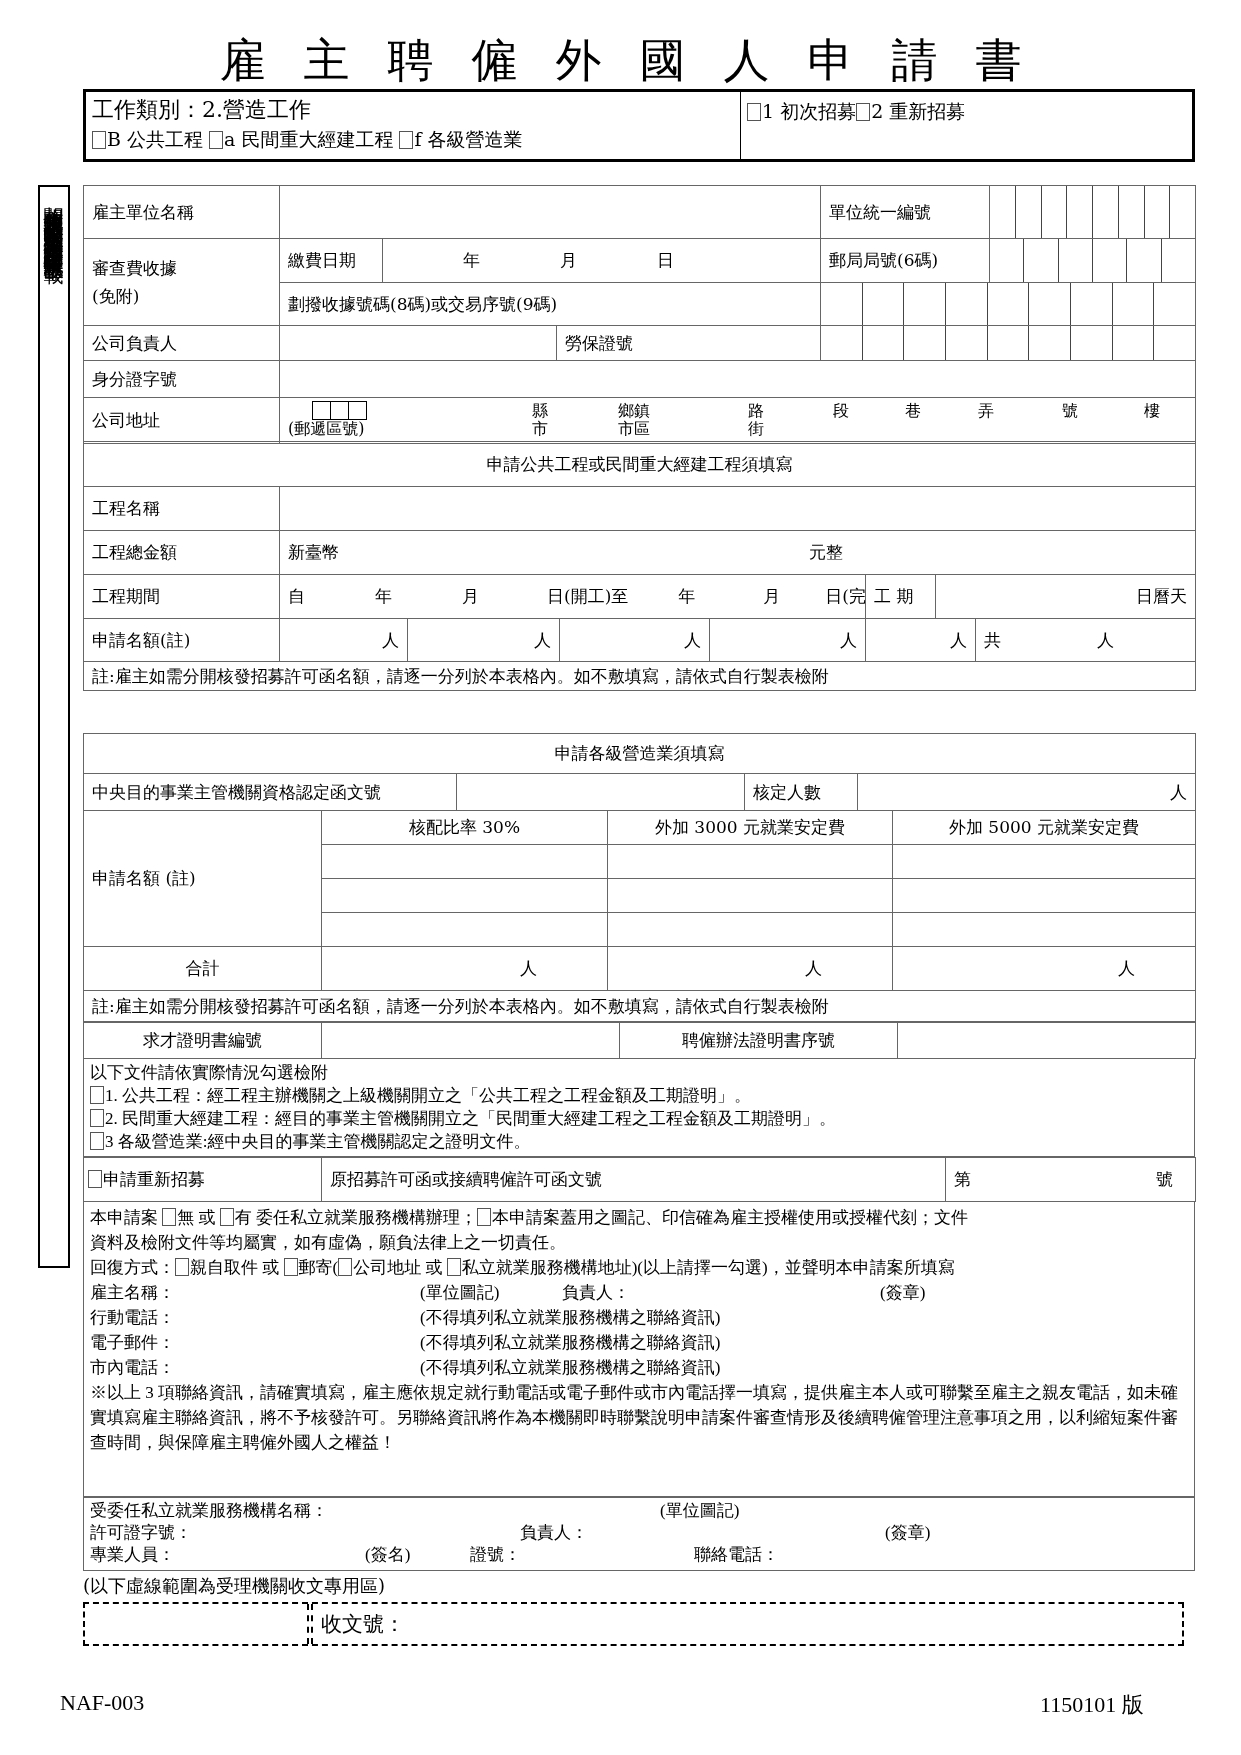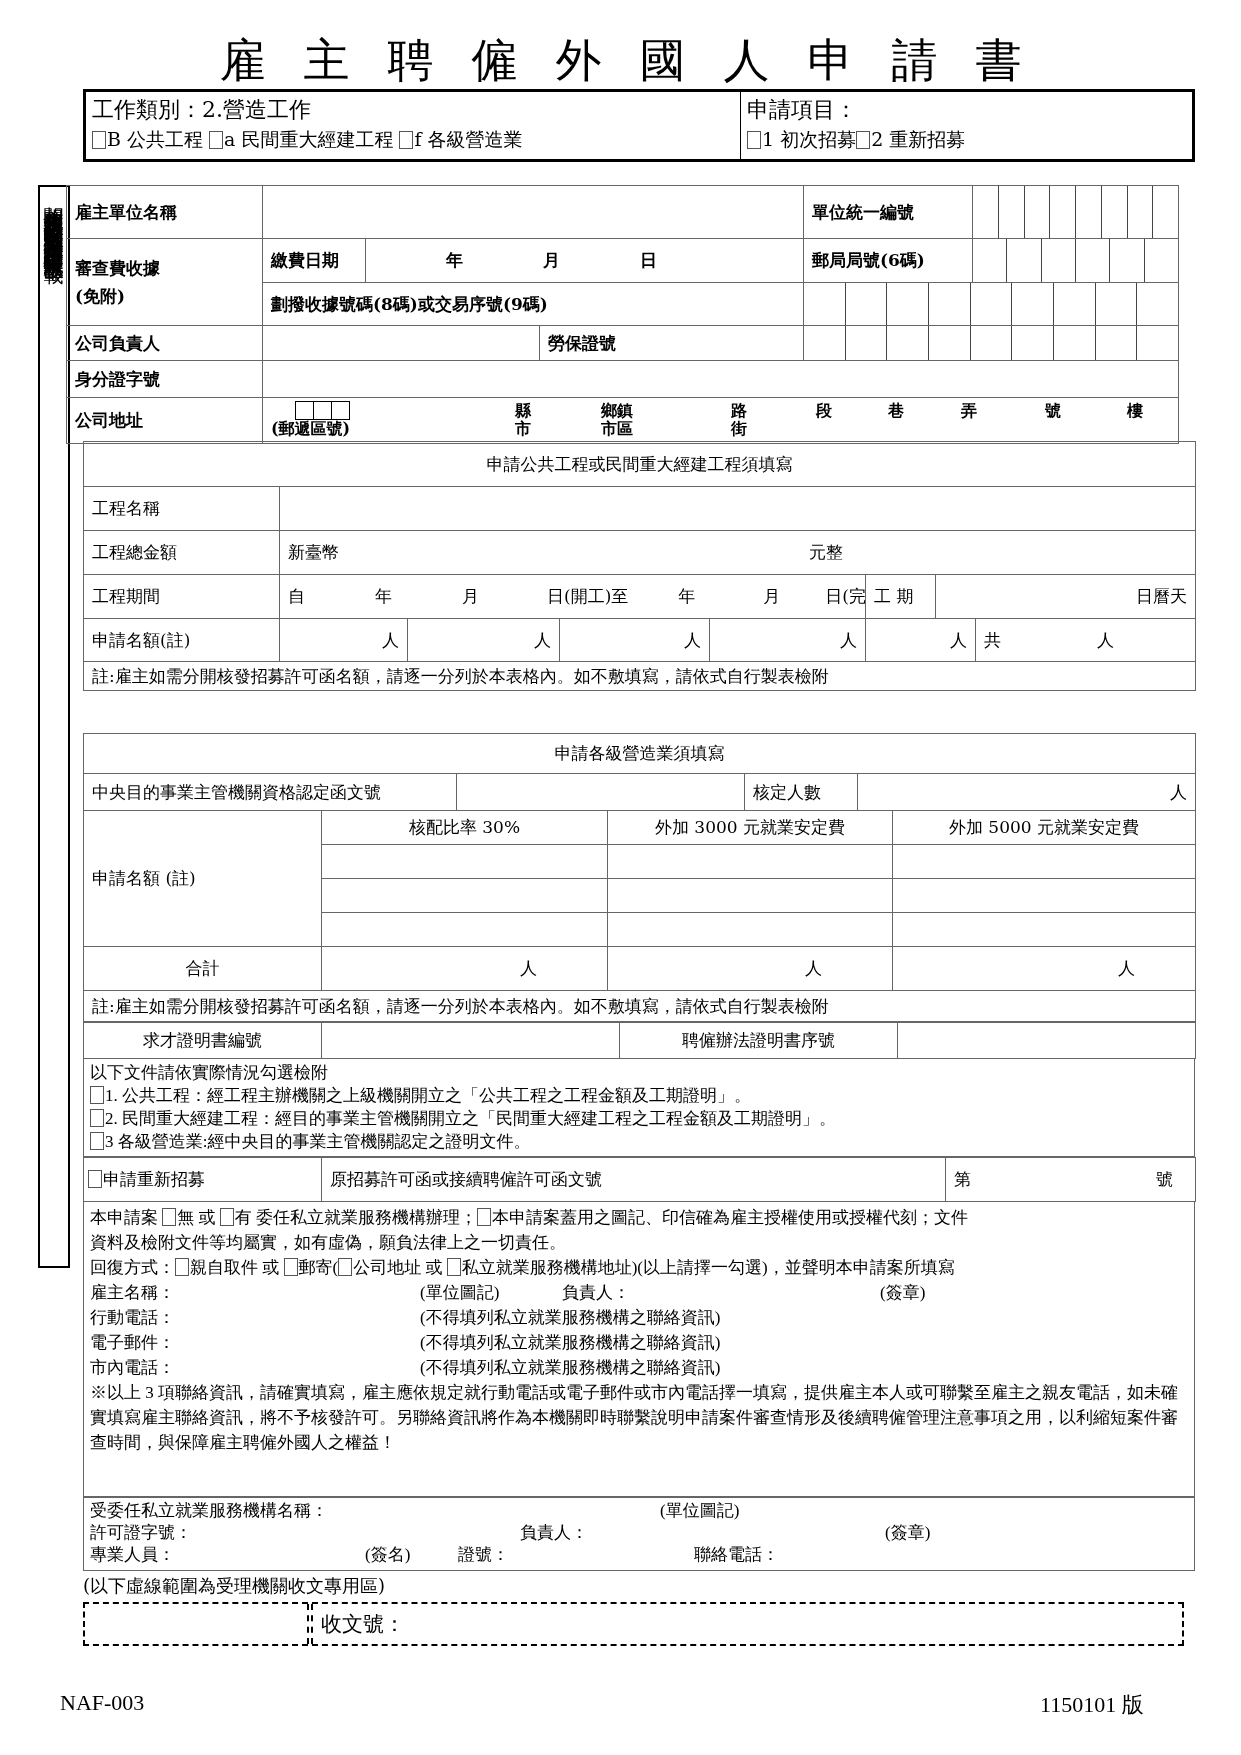--- a/index.html
+++ b/index.html
@@ -38,30 +38,29 @@
 <div class="abs hdr">
   <div class="hdr-left">
     <div class="line1">工作類別：2.營造工作</div>
     <div class="line2">
       <span class="cb"></span><span>B 公共工程</span>
       <span class="cb"></span><span>a 民間重大經建工程</span>
       <span class="cb"></span><span>f 各級營造業</span>
     </div>
   </div>
   <div class="hdr-right">
-    <div class="line1">申請項目：</div>
     <div class="line2">
       <span class="cb"></span><span>1 初次招募</span><span class="cb"></span><span>2 重新招募</span>
     </div>
   </div>
 </div>
 
 <div class="abs side">相關完整填表說明事項請至外國人勞動權益網及外國人申請案件網路線上申辦系統下載專區下載</div>
 
-<table class="form" style="left:66px; top:185px; width:1112px;font-weight:bold;">
+<table class="form" style="left:83px; top:185px; width:1112px;">
   <colgroup>
     <col style="width:196px">
       <col style="width:103px">
       <col style="width:174px">
       <col style="width:92px">
       <col style="width:172px">
       <col style="width:375px">
   </colgroup>
   <tbody>
       <tr style="height:52px">
@@ -326,21 +325,21 @@
   </div>
   <div style="position:relative;height:25px"><span>行動電話：</span><span style="position:absolute;left:330px">(不得填列私立就業服務機構之聯絡資訊)</span></div>
   <div style="position:relative;height:25px"><span>電子郵件：</span><span style="position:absolute;left:330px">(不得填列私立就業服務機構之聯絡資訊)</span></div>
   <div style="position:relative;height:25px"><span>市內電話：</span><span style="position:absolute;left:330px">(不得填列私立就業服務機構之聯絡資訊)</span></div>
   <div style="white-space:normal;width:1095px;">※以上 3 項聯絡資訊，請確實填寫，雇主應依規定就行動電話或電子郵件或市內電話擇一填寫，提供雇主本人或可聯繫至雇主之親友電話，如未確實填寫雇主聯絡資訊，將不予核發許可。另聯絡資訊將作為本機關即時聯繫說明申請案件審查情形及後續聘僱管理注意事項之用，以利縮短案件審查時間，與保障雇主聘僱外國人之權益！</div>
 </div>
 
 <div class="block" style="left:83px; top:1497px; width:1112px; height:74px; line-height:22px; padding-top:2px;">
   <div style="position:relative;height:22px"><span>受委任私立就業服務機構名稱：</span><span style="position:absolute;left:570px">(單位圖記)</span></div>
   <div style="position:relative;height:22px"><span>許可證字號：</span><span style="position:absolute;left:430px">負責人：</span><span style="position:absolute;left:795px">(簽章)</span></div>
-  <div style="position:relative;height:22px"><span>專業人員：</span><span style="position:absolute;left:275px">(簽名)</span><span style="position:absolute;left:368px">證號：</span><span style="position:absolute;left:604px">聯絡電話：</span></div>
+  <div style="position:relative;height:22px"><span>專業人員：</span><span style="position:absolute;left:275px">(簽名)</span><span style="position:absolute;left:380px">證號：</span><span style="position:absolute;left:604px">聯絡電話：</span></div>
 </div>
 
 <div class="abs" style="left:83px; top:1574px; font-size:18px;">(以下虛線範圍為受理機關收文專用區)</div>
 <div class="abs" style="left:83px; top:1602px; width:1101px; height:44px; border:2px dashed #000; box-sizing:border-box;">
   <div style="position:absolute;left:0;top:0;width:222px;height:40px;border-right:2px dashed #000;"></div>
   <div style="position:absolute;left:226px;top:0;width:0;height:40px;border-right:2px dashed #000;"></div>
   <div style="position:absolute;left:236px;top:6px;font-size:21px;">收文號：</div>
 </div>
 
 <div class="abs footer-l">NAF-003</div>

